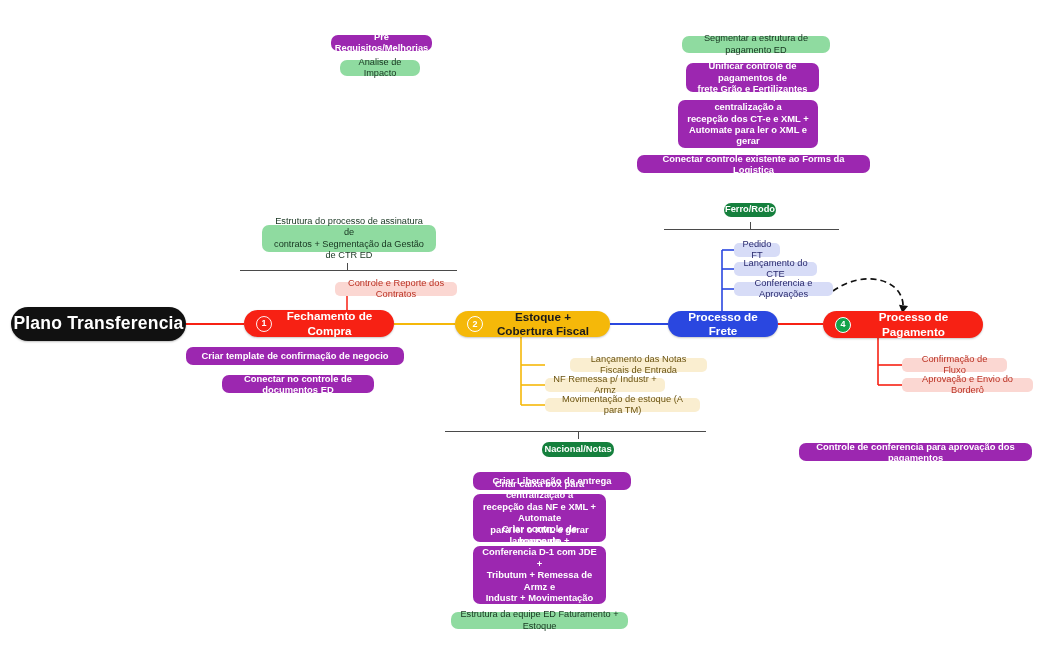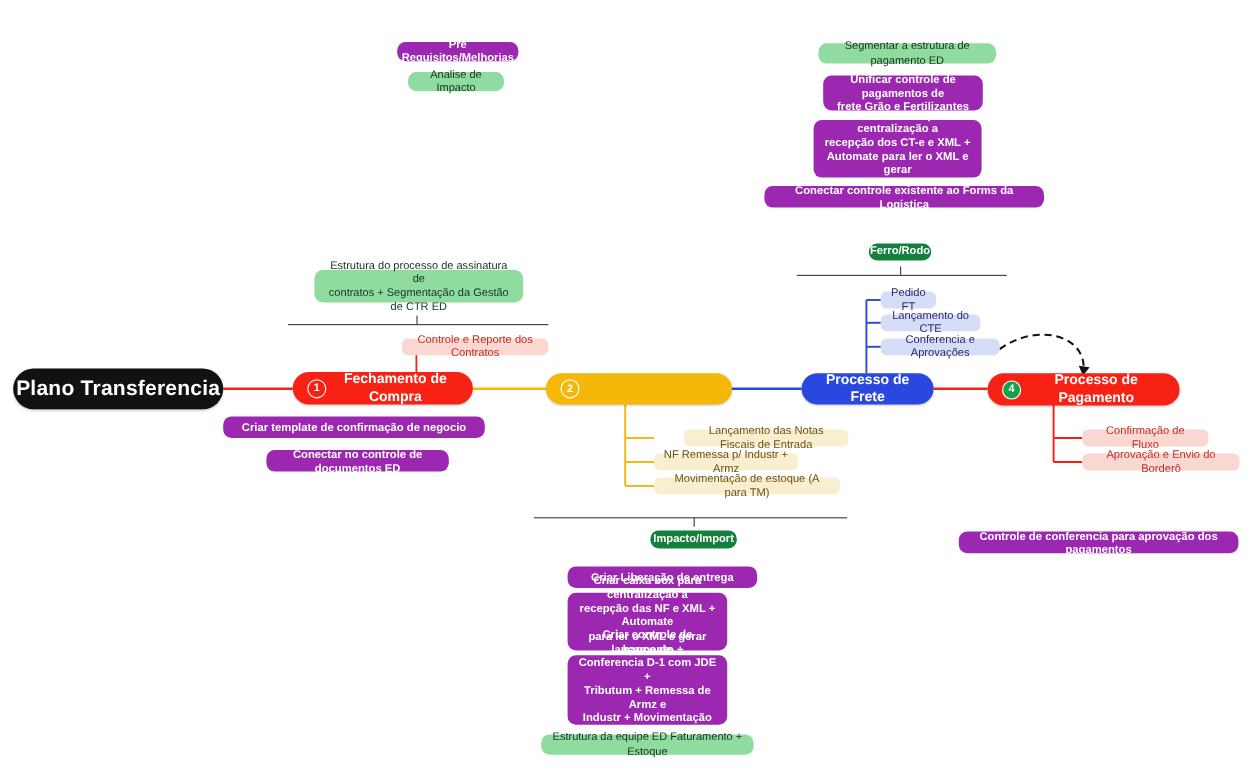--- a/index.html
+++ b/index.html
@@ -131,27 +131,28 @@
 contratos + Segmentação da Gestão de CTR ED</div>
 
   <div class="node chip chip-red-soft" style="left:335px;top:282px;width:122px;height:14px;">Controle e Reporte dos Contratos</div>
 
   <div class="node box-purple" style="left:186px;top:347px;width:218px;height:18px;">Criar template de confirmação de negocio</div>
 
   <div class="node box-purple" style="left:222px;top:375px;width:152px;height:18px;">Conectar no controle de documentos ED</div>
 
   <div class="node main-pill pill-amber" style="left:455px;top:311px;width:155px;height:26px;">
     <span class="badge badge-amber">2</span>
+    <span class="label">Estoque + Cobertura Fiscal</span>
   </div>
 
   <div class="node chip chip-amber-soft" style="left:570px;top:358px;width:137px;height:14px;">Lançamento das Notas Fiscais de Entrada</div>
   <div class="node chip chip-amber-soft" style="left:545px;top:378px;width:120px;height:14px;">NF Remessa p/ Industr + Armz</div>
   <div class="node chip chip-amber-soft" style="left:545px;top:398px;width:155px;height:14px;">Movimentação de estoque (A para TM)</div>
 
-  <div class="node chip chip-blue-solid" style="left:542px;top:442px;width:72px;height:15px;">Impacto/Import</div>
+  <div class="node chip chip-blue-solid" style="left:542px;top:442px;width:72px;height:15px;">Nacional/Notas</div>
 
   <div class="node box-purple" style="left:473px;top:472px;width:158px;height:18px;">Criar Liberação de entrega</div>
 
   <div class="node box-purple" style="left:473px;top:494px;width:133px;height:48px;">Criar caixa box para centralização a
 recepção das NF e XML + Automate
 para ler o XML e gerar banco de
 dados</div>
 
   <div class="node box-purple" style="left:473px;top:546px;width:133px;height:58px;">Criar controle de lançamento +
 Conferencia D-1 com JDE +

